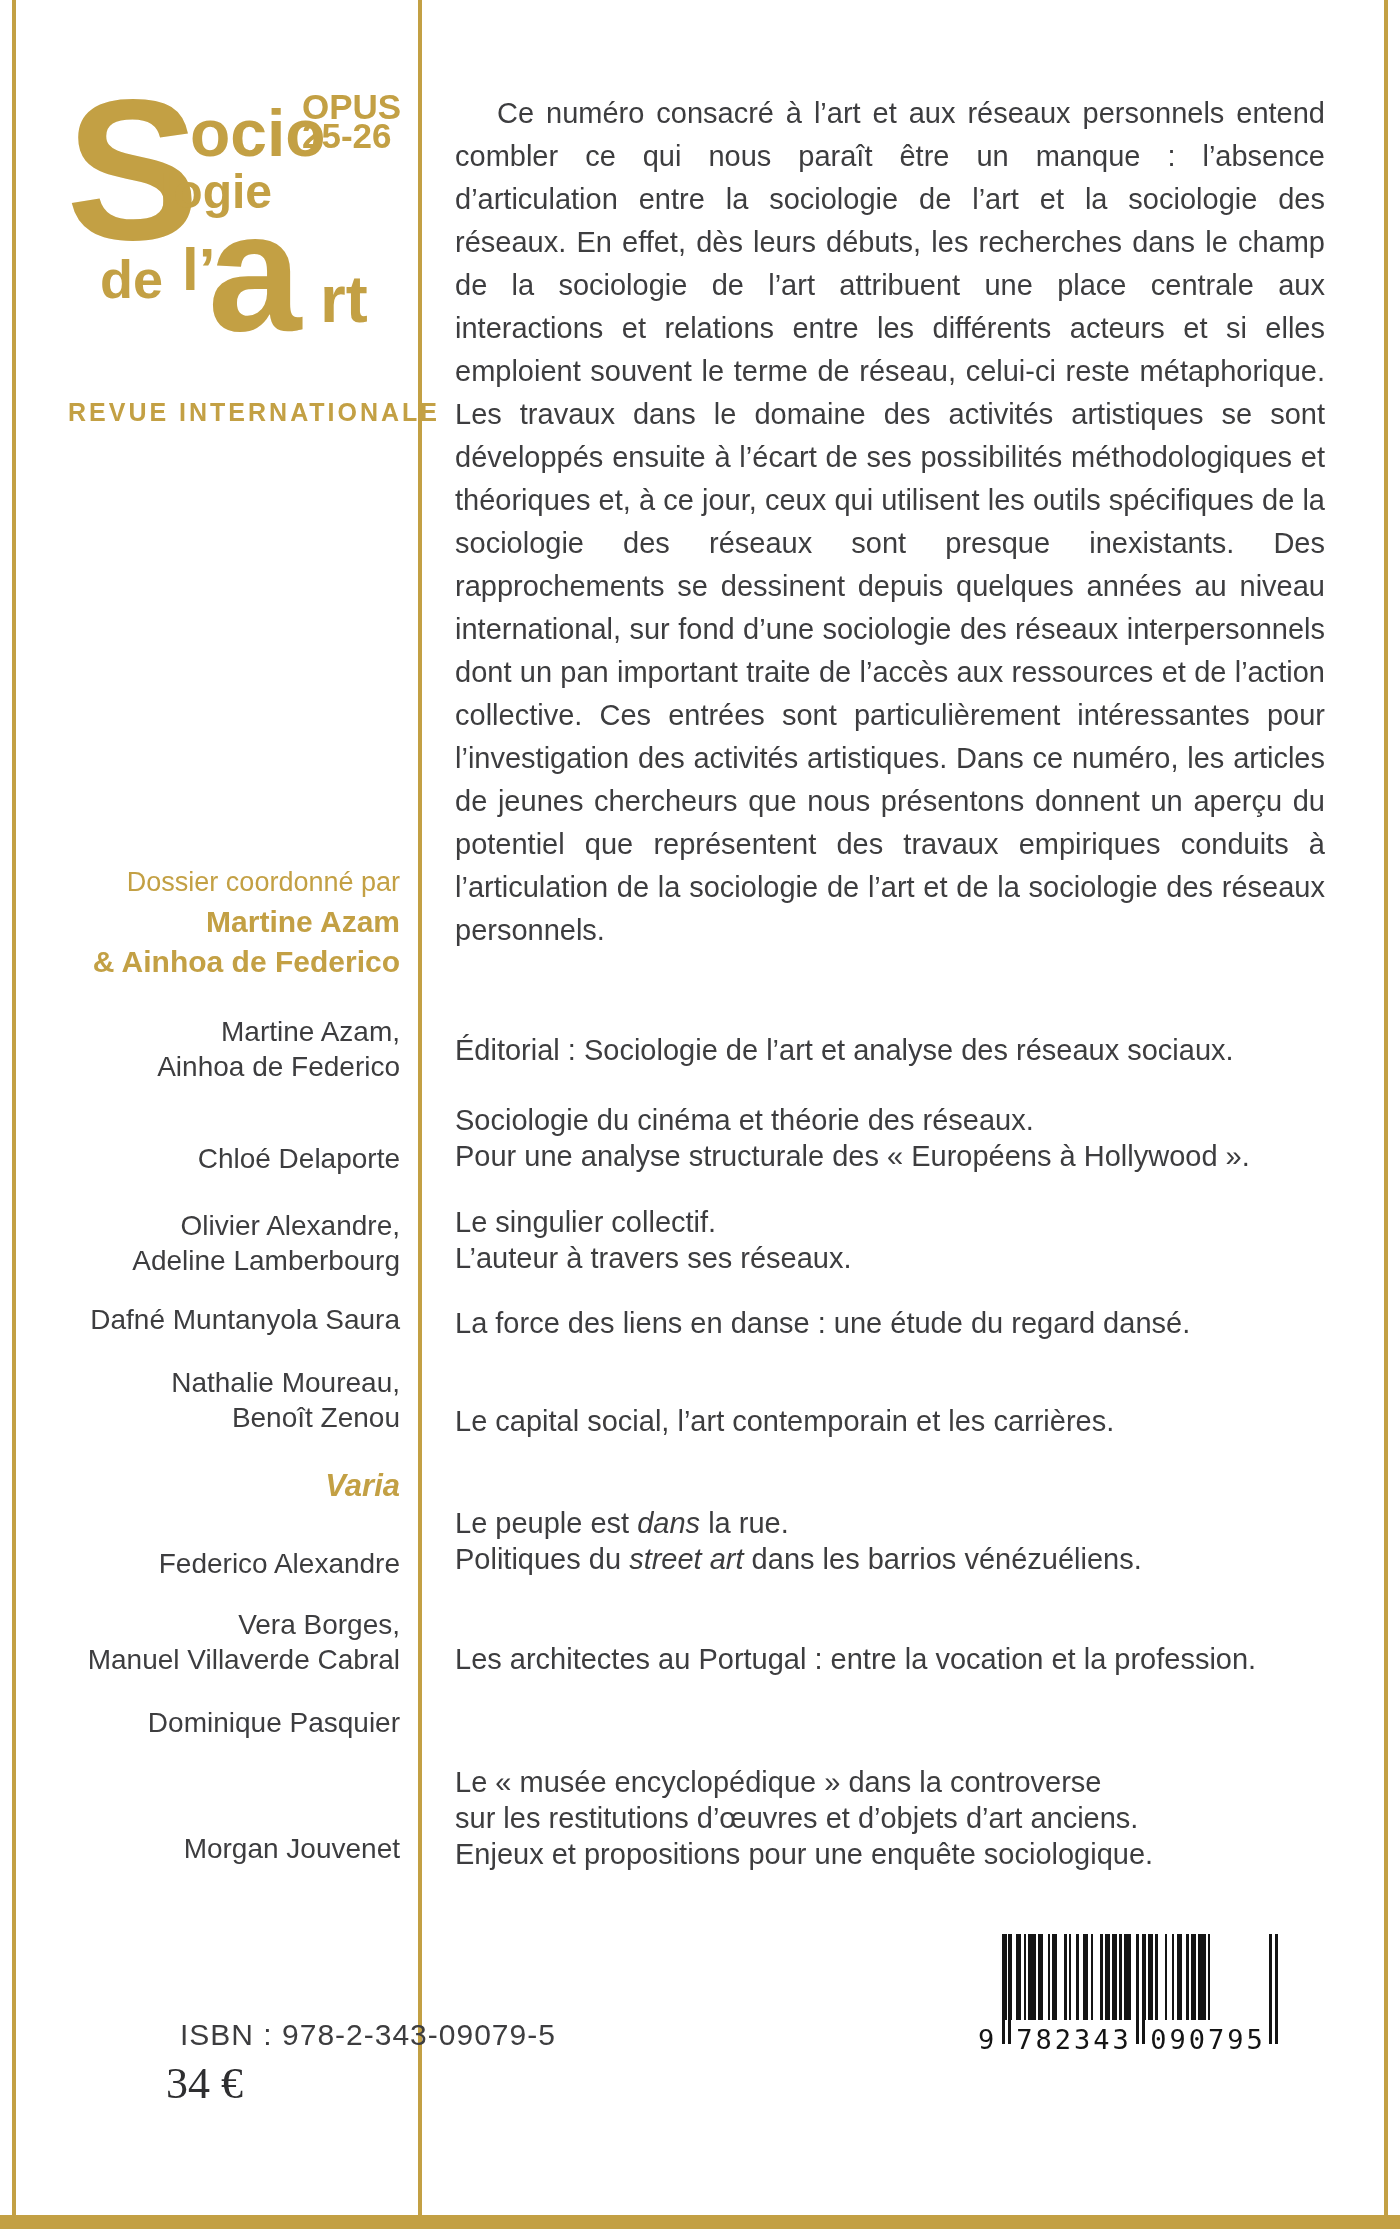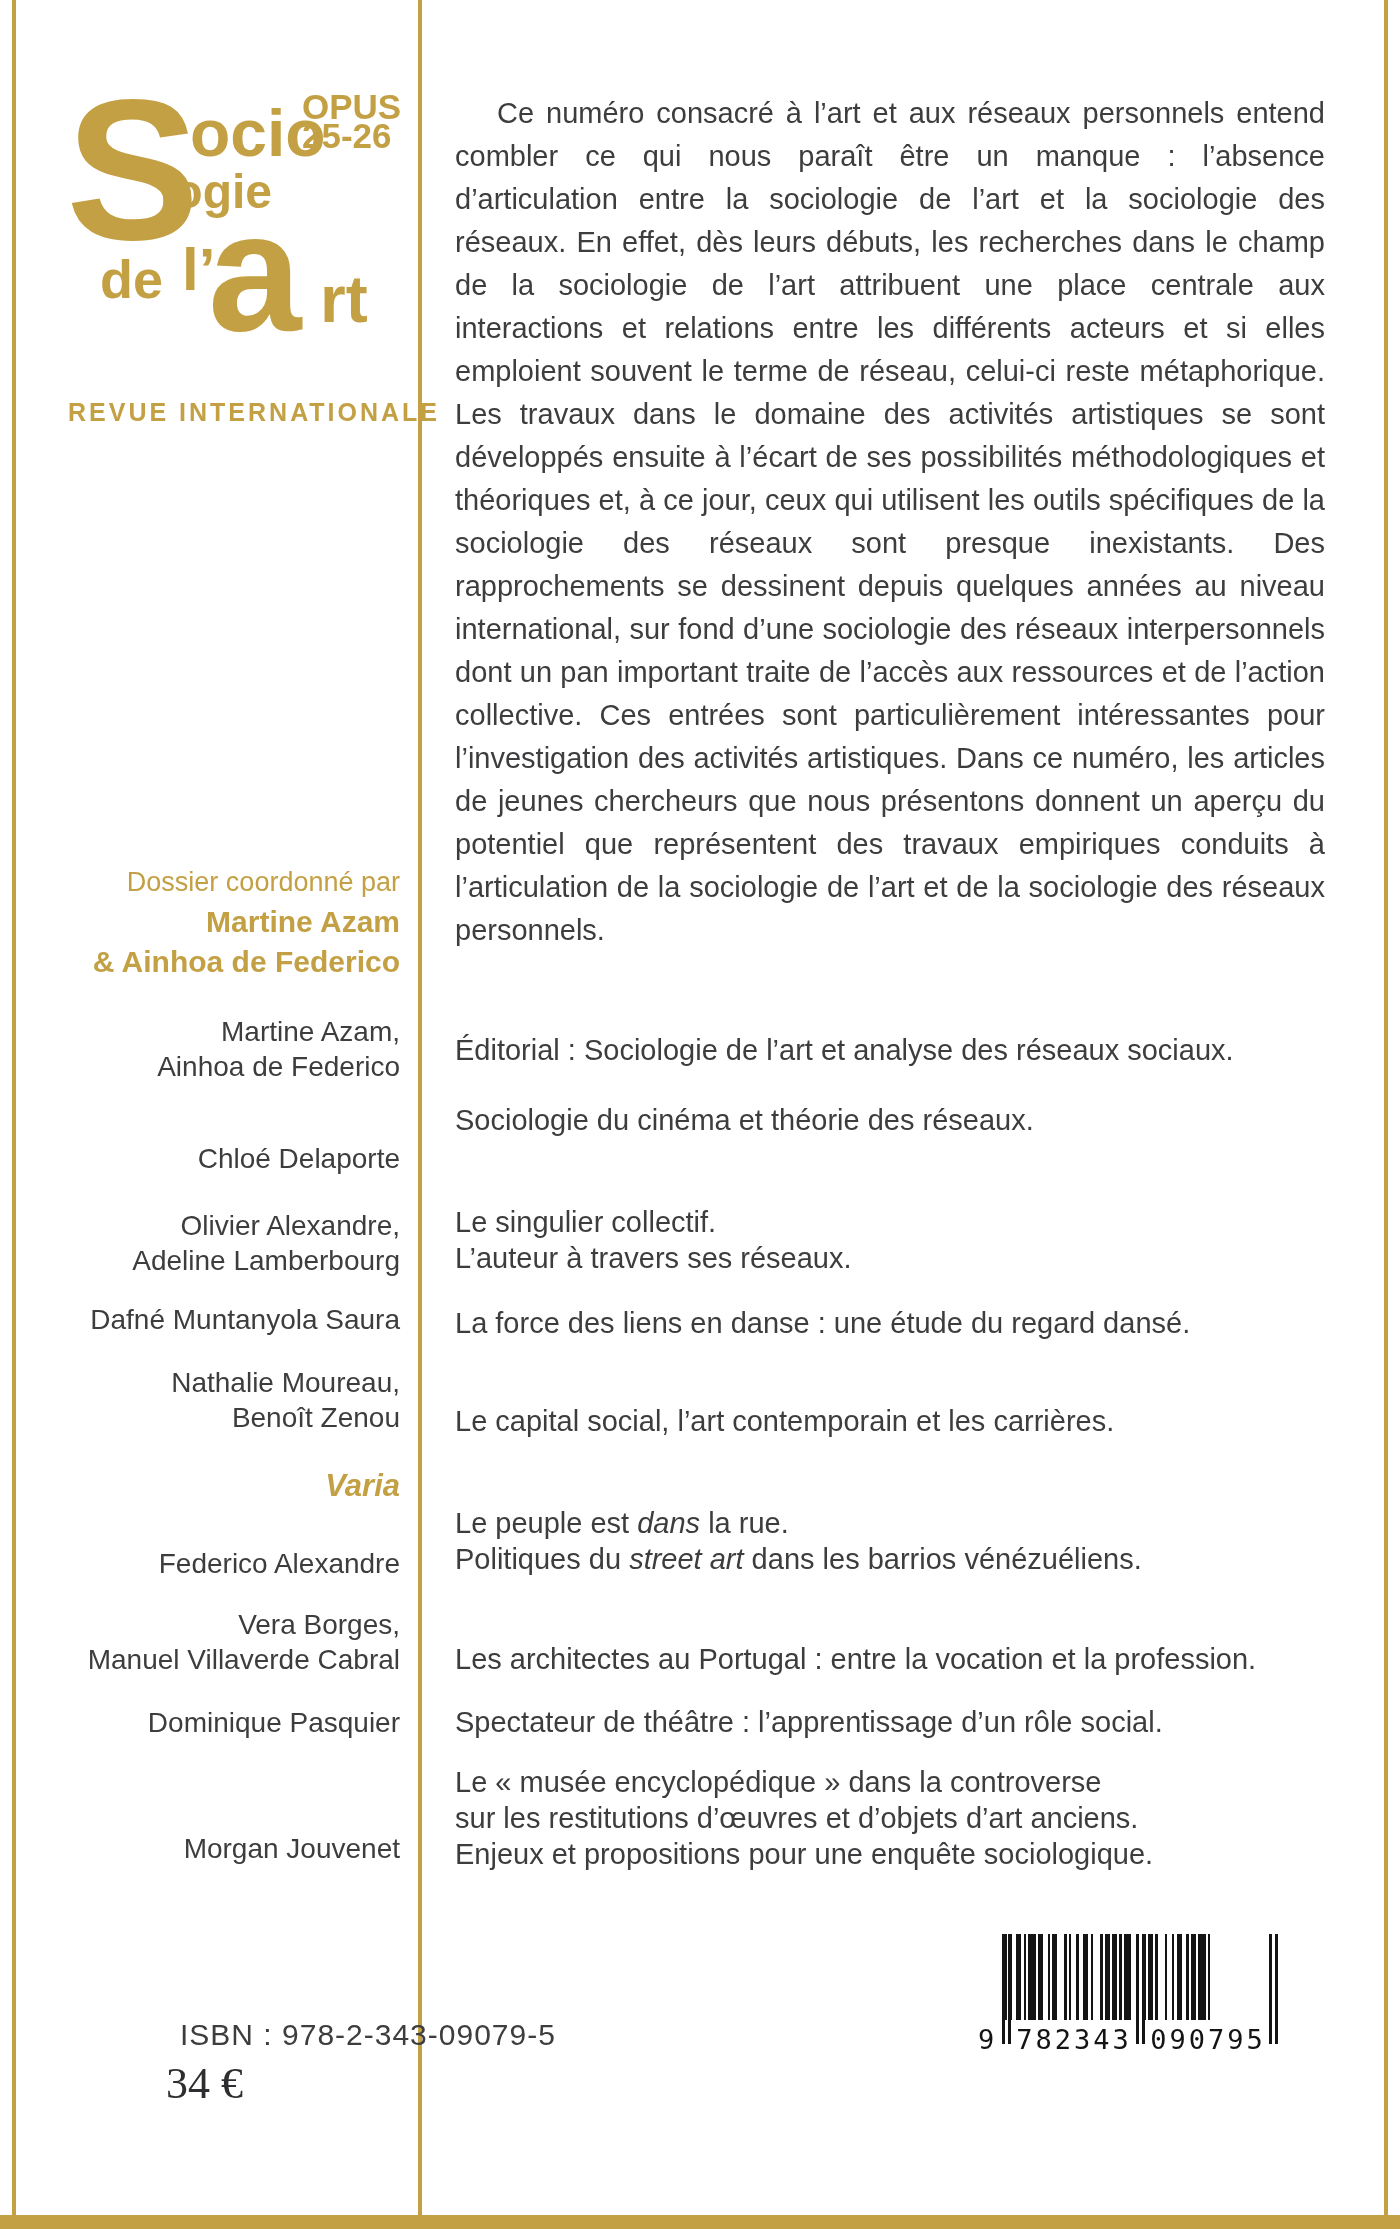--- a/index.html
+++ b/index.html
@@ -103,40 +103,38 @@
   <div class="side" style="top:1707px">Dominique Pasquier</div>
   <div class="side" style="top:1833px">Morgan Jouvenet</div>
 
   <div class="intro">Ce numéro consacré à l’art et aux réseaux personnels entend combler ce qui nous paraît être un manque : l’absence d’articulation entre la sociologie de l’art et la sociologie des réseaux. En effet, dès leurs débuts, les recherches dans le champ de la sociologie de l’art attribuent une place centrale aux interactions et relations entre les différents acteurs et si elles emploient souvent le terme de réseau, celui-ci reste métaphorique. Les travaux dans le domaine des activités artistiques se sont développés ensuite à l’écart de ses possibilités méthodologiques et théoriques et, à ce jour, ceux qui utilisent les outils spécifiques de la sociologie des réseaux sont presque inexistants. Des rapprochements se dessinent depuis quelques années au niveau international, sur fond d’une sociologie des réseaux interpersonnels dont un pan important traite de l’accès aux ressources et de l’action collective. Ces entrées sont particulièrement intéressantes pour l’investigation des activités artistiques. Dans ce numéro, les articles de jeunes chercheurs que nous présentons donnent un aperçu du potentiel que représentent des travaux empiriques conduits à l’articulation de la sociologie de l’art et de la sociologie des réseaux personnels.</div>
 
   <div class="article" style="top:1032px">
     <div>Éditorial : Sociologie de l’art et analyse des réseaux sociaux.</div>
   </div>
   <div class="article" style="top:1102px">
     <div>Sociologie du cinéma et théorie des réseaux.</div>
+    <div>Pour une analyse structurale des « Européens à Hollywood ».</div>
   </div>
   <div class="article" style="top:1204px">
     <div>Le singulier collectif.</div>
     <div>L’auteur à travers ses réseaux.</div>
   </div>
   <div class="article" style="top:1305px">
     <div>La force des liens en danse : une étude du regard dansé.</div>
   </div>
   <div class="article" style="top:1403px">
     <div>Le capital social, l’art contemporain et les carrières.</div>
   </div>
   <div class="article" style="top:1505px">
     <div><span>Le peuple est </span><span class="it">dans</span><span> la rue.</span></div>
     <div><span>Politiques du </span><span class="it">street art</span><span> dans les barrios vénézuéliens.</span></div>
   </div>
   <div class="article" style="top:1641px">
     <div>Les architectes au Portugal : entre la vocation et la profession.</div>
-  </div>
-  <div class="article" style="top:1704px">
-    <div>Spectateur de théâtre : l’apprentissage d’un rôle social.</div>
   </div>
   <div class="article" style="top:1764px">
     <div>Le « musée encyclopédique » dans la controverse</div>
     <div>sur les restitutions d’œuvres et d’objets d’art anciens.</div>
     <div>Enjeux et propositions pour une enquête sociologique.</div>
   </div>
 
   <div class="isbn">ISBN : 978-2-343-09079-5</div>
   <div class="price">34 €</div>
 

